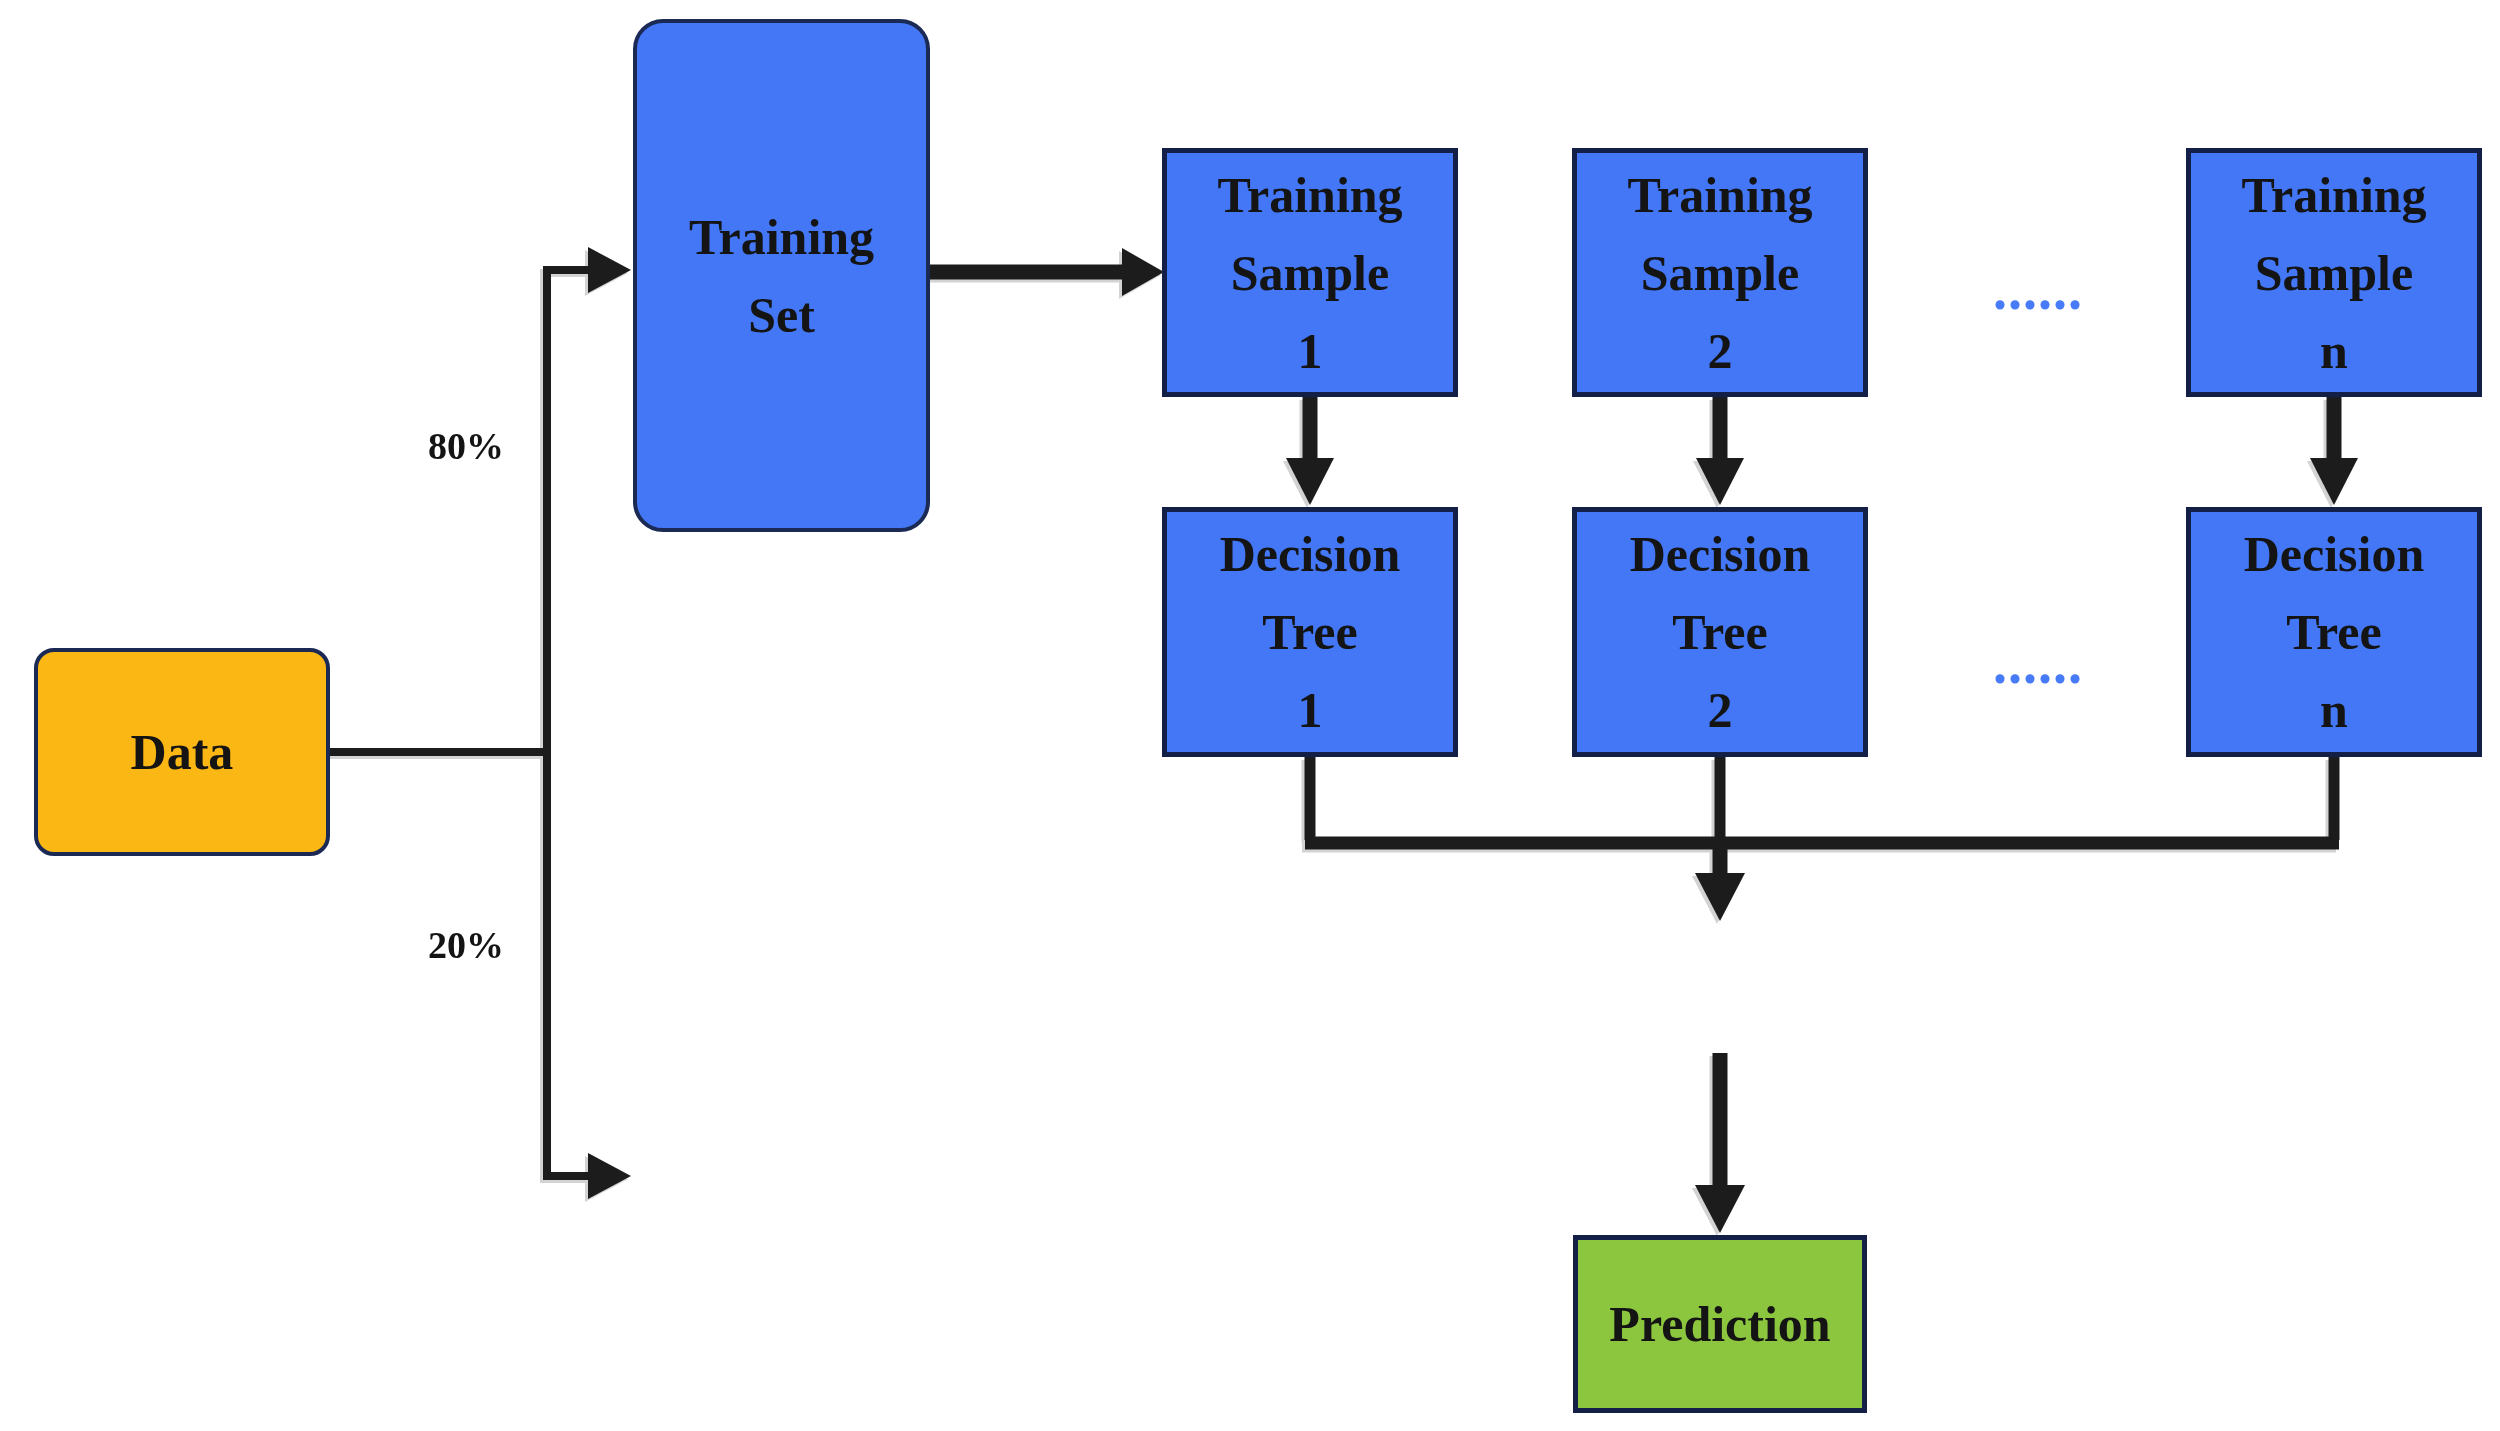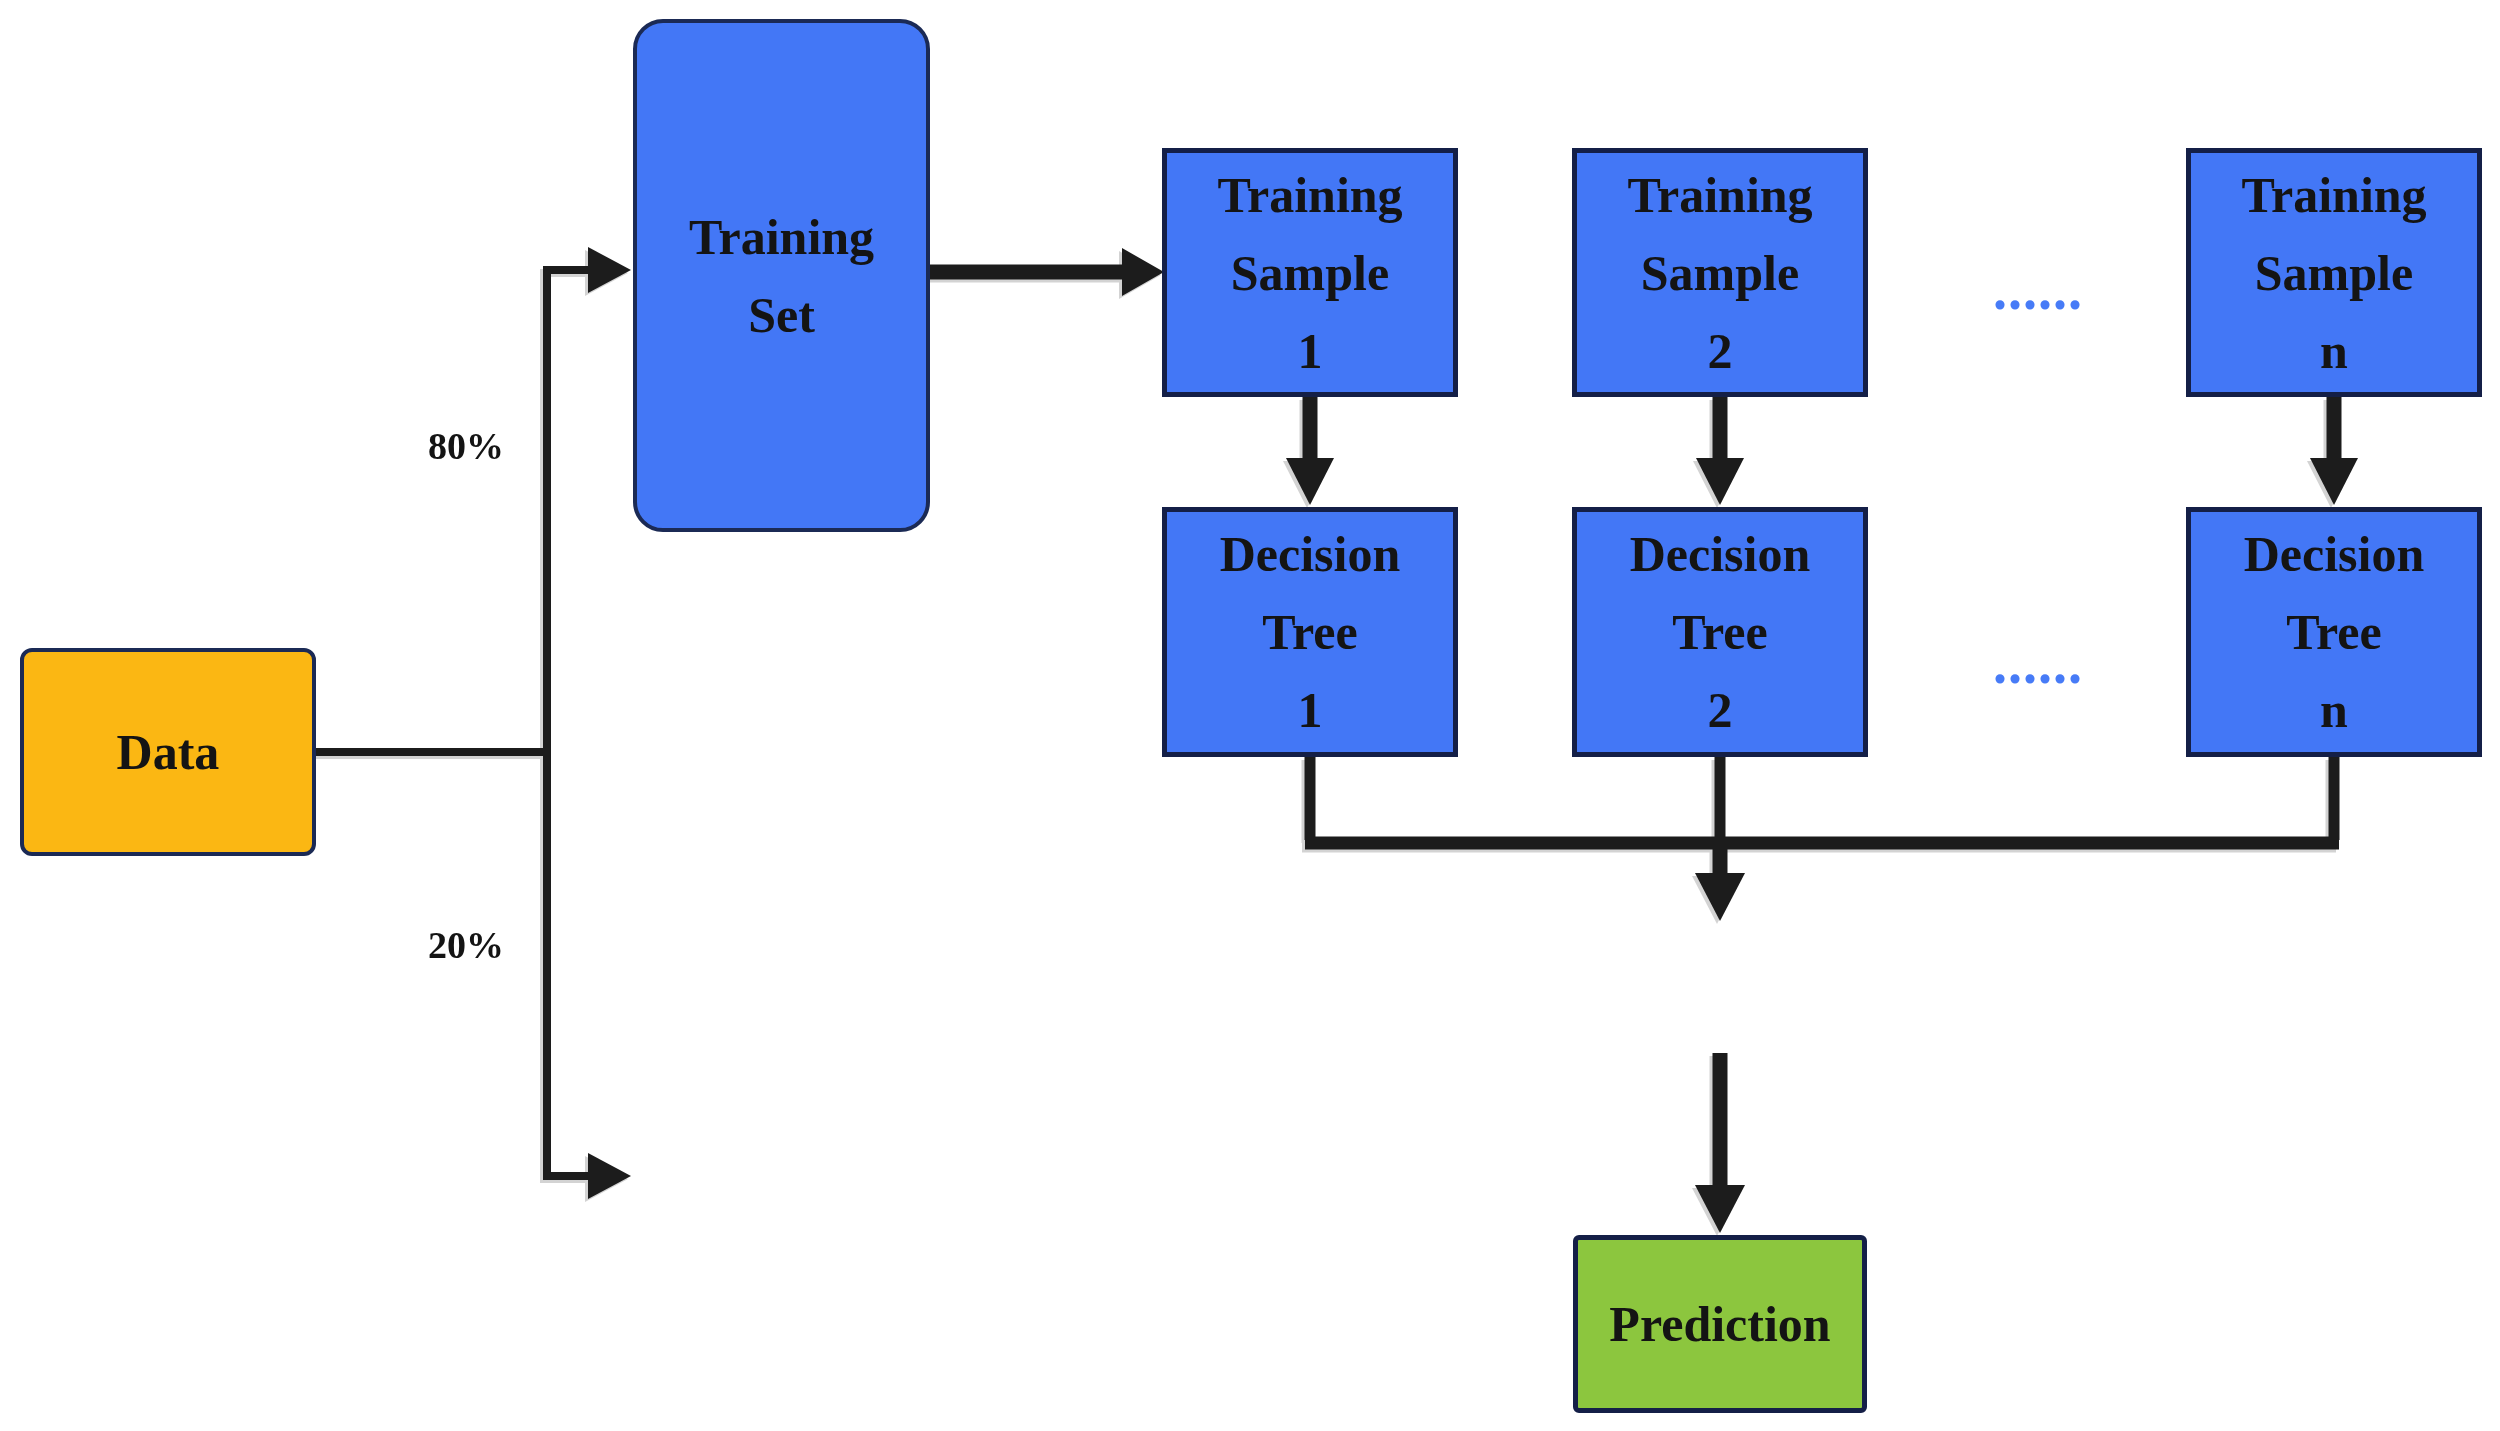--- a/index.html
+++ b/index.html
@@ -37,24 +37,24 @@
     flex-direction: column;
     align-items: center;
     justify-content: center;
     text-align: center;
     color: #141414;
     font-weight: 700;
     font-size: 50px;
   }
   .node-line { line-height: 78px; white-space: nowrap; }
   .blue   { background: #4377f6; }
-  .green  { background: #8cc63e; border-radius: 6px; }
+  .green  { background: #8cc63e; }
   .orange { background: #fbb713; }
   .rounded   { border: 4px solid #1b2a55; border-radius: 30px; }
-  .rounded-sm{ border: 4px solid #1b2a55; border-radius: 12px; }
+  .rounded-sm{ border: 4px solid #1b2a55; border-radius: 20px; margin-left: 14px; }
   .square    { border: 5px solid #141f47; }
   .stadium   { border: 4px solid #141f47; border-radius: 66px; }
 
   #node-data          { left: 20px;   top: 648px;  width: 296px; height: 208px; }
   #node-training-set  { left: 633px;  top: 19px;   width: 297px; height: 513px; }
   #node-test-set      { left: 633px;  top: 1032px; width: 292px; height: 288px; }
   #node-sample-1      { left: 1162px; top: 148px;  width: 296px; height: 249px; }
   #node-sample-2      { left: 1572px; top: 148px;  width: 296px; height: 249px; }
   #node-sample-n      { left: 2186px; top: 148px;  width: 296px; height: 249px; }
   #node-tree-1        { left: 1162px; top: 507px;  width: 296px; height: 250px; }

